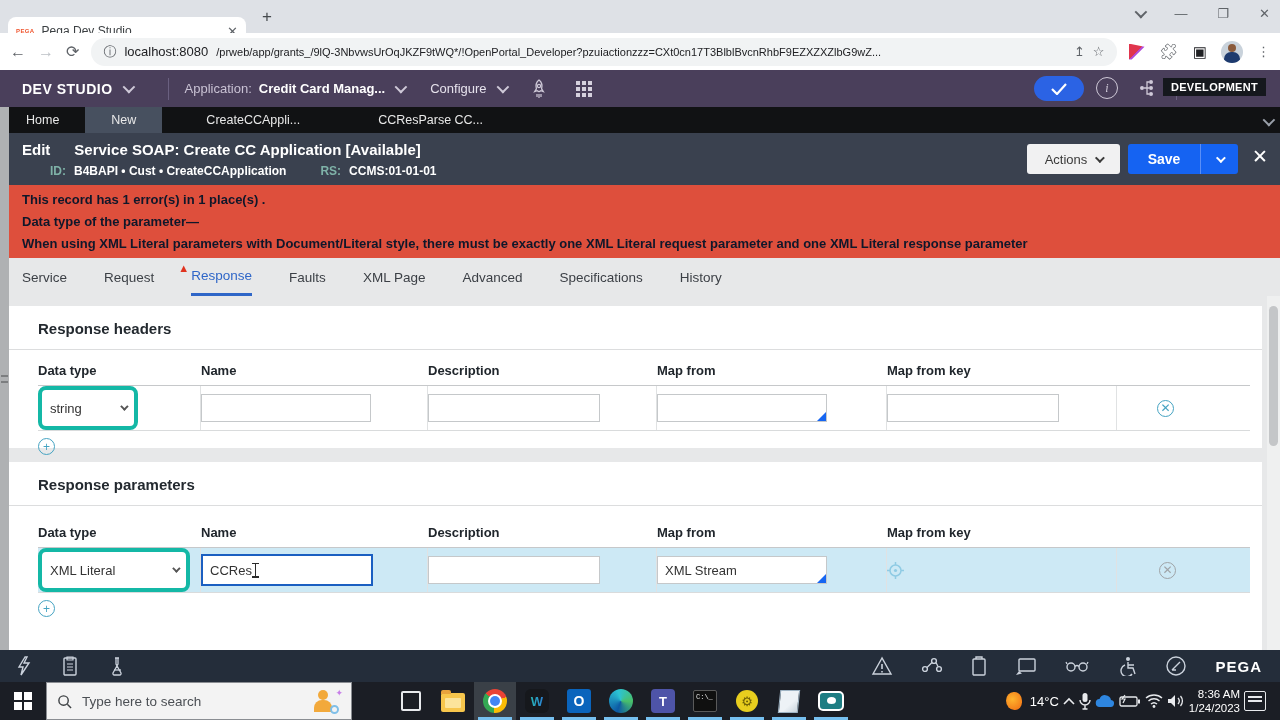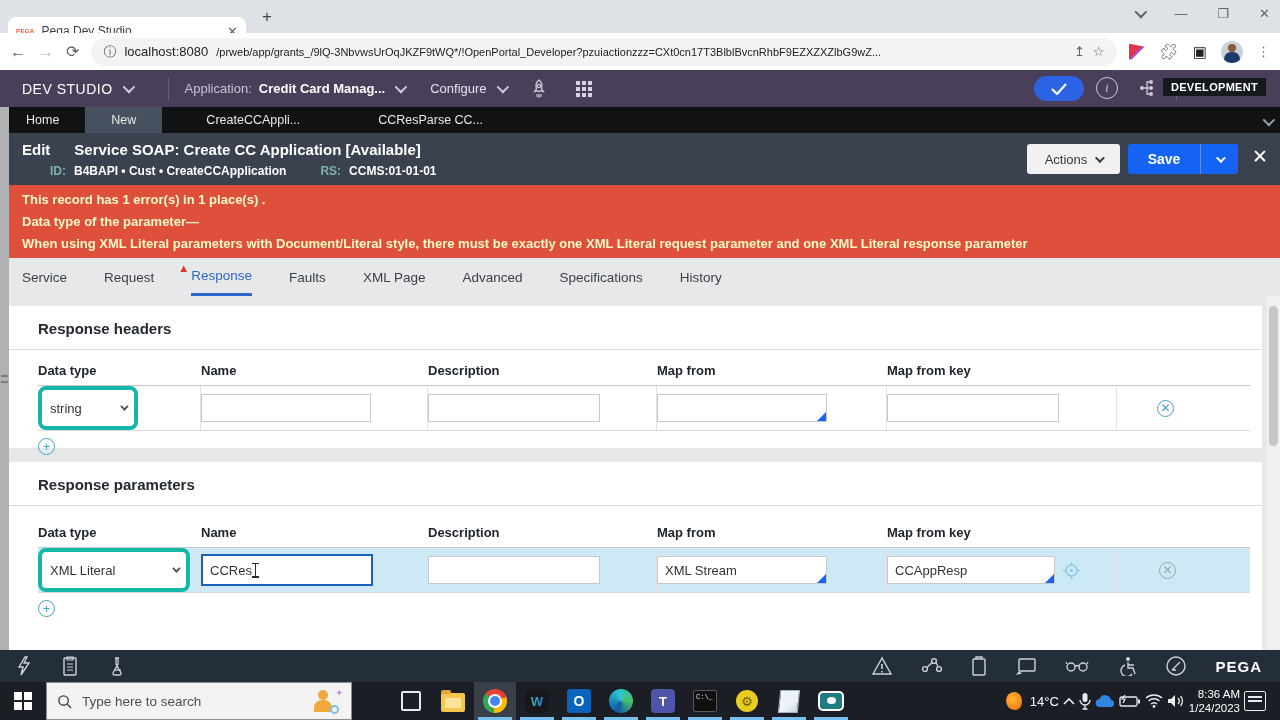--- a/index.html
+++ b/index.html
@@ -23,21 +23,21 @@
   .pillicon { color:#5F6368; font-size:13px; flex:none; }
   .ext-row { display:flex; align-items:center; gap:14px; flex:none; }
   .avatar { width:22px; height:22px; border-radius:50%; background:#C9D2DB; position:relative; overflow:hidden; }
   .avatar::before { content:""; position:absolute; left:7px; top:3px; width:8px; height:8px; border-radius:50%; background:#8A5A3B; }
   .avatar::after { content:""; position:absolute; left:3px; top:11px; width:16px; height:12px; border-radius:7px 7px 0 0; background:#1D3A6E; }
   .flagicon { width:16px; height:16px; position:relative; }
   .flagicon::before { content:""; position:absolute; inset:0; background:linear-gradient(135deg,#E0354D 0 50%, #B14BD8 50% 100%); clip-path:polygon(0 0,100% 20%,20% 100%,0 100%); }
 
   
   .pega-header { position:absolute; top:70px; left:0; width:1280px; height:37px; background:#4A3F5B; display:flex; align-items:center; color:#fff; }
-  .brand { font-size:14px; font-weight:normal; letter-spacing:.5px; margin-left:22px; }
+  .brand { font-size:14px; font-weight:bold; letter-spacing:.5px; margin-left:22px; }
   .chev { width:9px; height:9px; border-right:2px solid #CFC9D8; border-bottom:2px solid #CFC9D8; transform:rotate(45deg) translateY(-2px); display:inline-block; margin-left:10px; }
   .hdr-div { width:1px; height:22px; background:#6A6080; margin:0 16px; }
   .app-label { font-size:13px; color:#C9C2D4; }
   .app-name { font-size:13px; font-weight:bold; color:#fff; margin-left:7px; }
   .cfg { font-size:13px; color:#E6E2EC; margin-left:26px; }
   .hicon { margin-left:24px; display:flex; align-items:center; }
   .waffle { display:grid; grid-template-columns:repeat(3,4px); grid-gap:2px; margin-left:28px; }
   .waffle i { width:4px; height:4px; background:#D6D1DE; }
   .srch { position:absolute; left:822px; top:6px; width:218px; height:25px; background:#191E30; border-radius:13px; display:flex; align-items:center; padding:0 10px 0 14px; }
   .srch span { color:#9FA5B5; font-size:13px; flex:1; }
@@ -66,21 +66,21 @@
   .rh-sub .rs { margin-left:26px; }
   .btn-actions { position:absolute; right:160px; top:11px; width:93px; height:30px; background:#F1F1F2; border-radius:3px; color:#3A3A3A; font-size:13px; display:flex; align-items:center; justify-content:center; gap:8px; }
   .btn-actions .chev { border-color:#3A3A3A; margin:0; transform:rotate(45deg) translateY(-2px); width:7px; height:7px; }
   .btn-save { position:absolute; right:42px; top:11px; height:30px; display:flex; border-radius:3px; overflow:hidden; }
   .btn-save .main { width:72px; background:#1563F2; color:#fff; font-weight:bold; font-size:14px; display:flex; align-items:center; justify-content:center; }
   .btn-save .dd { width:38px; background:#1563F2; border-left:1px solid #5B8FF7; display:flex; align-items:center; justify-content:center; }
   .btn-save .chev { border-color:#fff; margin:0; width:7px; height:7px; }
   .rh-close { position:absolute; right:12px; top:14px; font-size:19px; color:#fff; line-height:1; }
 
   
-  .error-banner { position:absolute; top:185px; left:9px; width:1271px; height:73px; background:#DE4F3C; color:#fef9c3; font-weight:bold; font-size:13px; padding:7px 0 12px 13px; }
+  .error-banner { position:absolute; top:185px; left:9px; width:1271px; height:73px; background:#DE4F3C; color:#0f172a; font-weight:bold; font-size:13px; padding:7px 0 12px 13px; }
   .error-banner div { margin-bottom:7px; white-space:nowrap; }
 
   
   .nav-tabs { position:absolute; top:258px; left:9px; width:1271px; height:38px; background:#E7E8E9; display:flex; align-items:center; padding-left:13px; gap:37px; }
   .ntab { font-size:13.5px; color:#3B3F45; position:relative; padding:10px 0; }
   .ntab.active { color:#2F66C8; border-bottom:3px solid #2F66C8; }
   .ntab .warn { position:absolute; left:-13px; top:4px; color:#E0331F; font-size:11px; }
 
   
   .content { position:absolute; top:296px; left:9px; width:1271px; height:354px; background:#E7E8E9; }
@@ -376,21 +376,20 @@
                 <span class="ibeam"></span>
               </div>
             </div>
           <div class="cell">
               <div class="inp" style="width:172px;"></div>
             </div>
           <div class="cell">
               <div class="inp tri" style="width:170px;">XML Stream</div>
             </div>
           <div class="cell">
-              <div class="inp tri" style="width:168px;">CCAppResp</div>
             <svg width="17" height="17" viewBox="0 0 17 17" style="flex:none;">
                 <circle cx="8.5" cy="8.5" r="5.5" fill="none" stroke="#8FCBE4" stroke-width="1.5"></circle>
                 <circle cx="8.5" cy="8.5" r="1.6" fill="#8FCBE4"></circle>
                 <path d="M8.5 0v3M8.5 14v3M0 8.5h3M14 8.5h3" stroke="#8FCBE4" stroke-width="1.5"></path>
               </svg>
           </div>
           <div class="cell" style="padding-left:42px;">
               <span class="circ-icon gray">✕</span>
             </div>
         </div>

